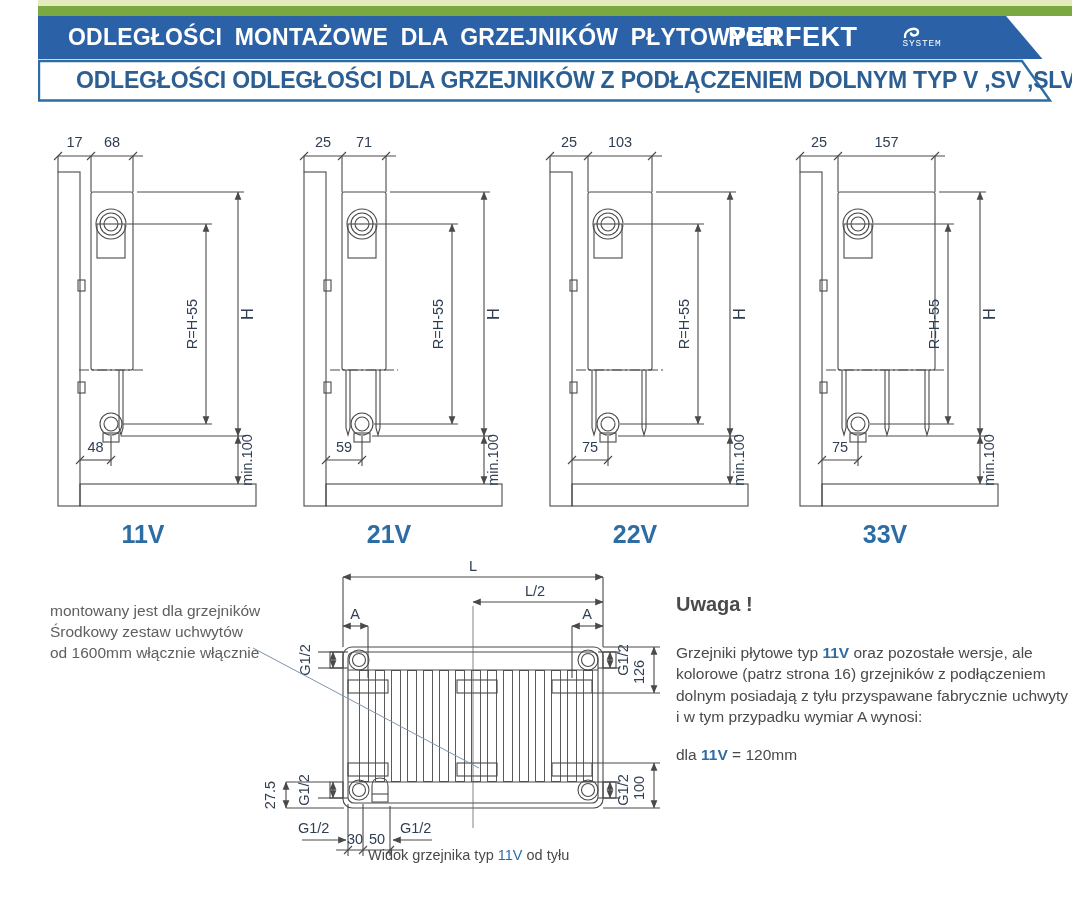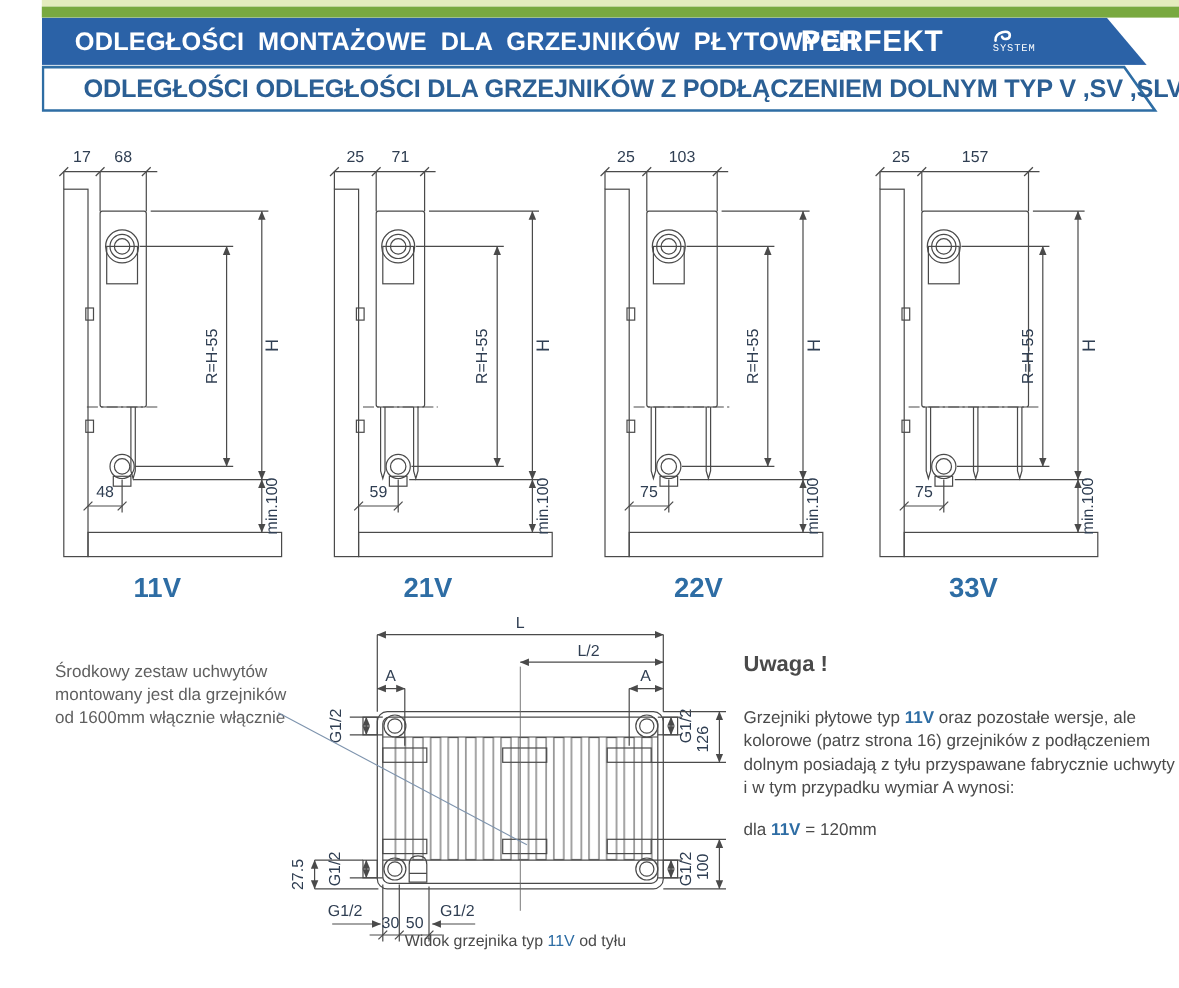--- a/index.html
+++ b/index.html
@@ -260,22 +260,22 @@
       <line x1="58" y1="334" x2="66" y2="326" class="st"></line>
           <line x1="94" y1="334" x2="102" y2="326" class="st"></line>
       <text x="80" y="322" text-anchor="middle" class="dim">75</text>
     </svg></div>
     <figcaption>33V</figcaption>
   </figure>
 
   <section class="bottom">
 
     <div class="left-note">
+      <div>montowany jest dla grzejników</div>
       <div>Środkowy zestaw uchwytów</div>
-      <div>montowany jest dla grzejników</div>
       <div>od 1600mm włącznie włącznie</div>
     </div>
 
     <div class="rear-wrap">
       <svg viewBox="0 0 440 340" width="440" height="340" font-family="Liberation Sans, sans-serif">
 
         <rect x="83" y="87" width="260" height="161" rx="9" fill="#fff" class="st"></rect>
         <rect x="88" y="92" width="250" height="151" rx="6" class="st"></rect>
         <rect x="96" y="110" width="240" height="112" fill="url(#finPat)" stroke="none"></rect>
         <line x1="88" y1="110" x2="338" y2="110" class="st"></line>

